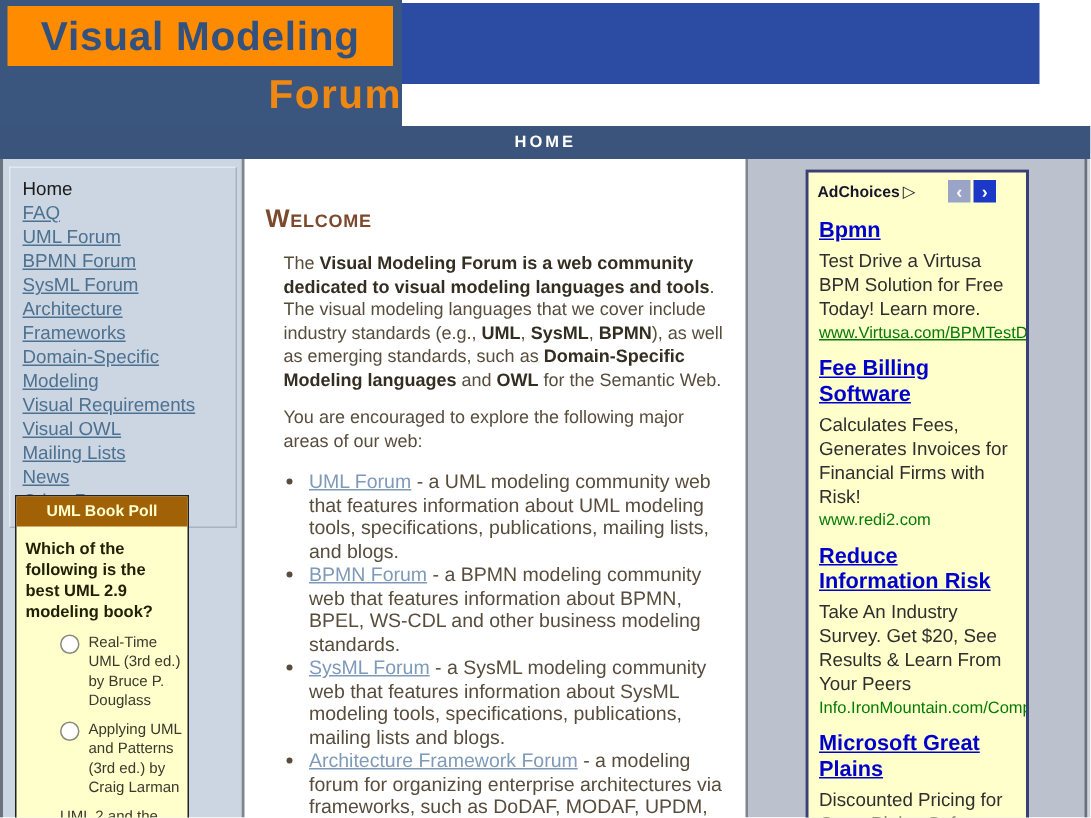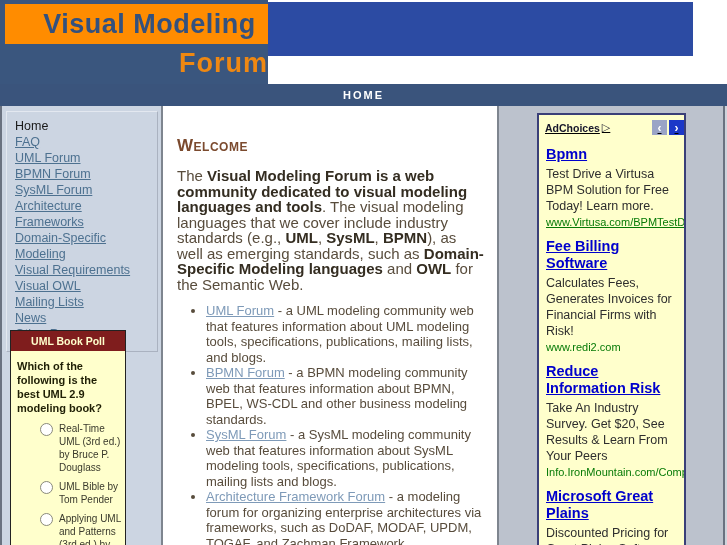--- a/index.html
+++ b/index.html
@@ -3,65 +3,65 @@
 <meta charset="utf-8">
 <style>
   html,body{margin:0;padding:0;}
   body{
     position:relative;width:727px;height:545px;overflow:hidden;
     background:#ffffff;font-family:"Liberation Sans",sans-serif;
   }
   
   .header-left{position:absolute;left:0;top:0;width:268px;height:84px;background:#3a567e;}
   .logo-orange{position:absolute;left:5px;top:4px;width:257px;height:40px;background:#ff8c00;
-    display:flex;align-items:center;justify-content:center;padding-left:16px;}
+    display:flex;align-items:center;justify-content:center;}
   .logo-orange span{font-size:27px;font-weight:bold;color:#33517e;white-space:nowrap;letter-spacing:.5px;}
   .logo-forum{position:absolute;left:0;top:48px;width:268px;text-align:right;
     font-size:27px;font-weight:bold;color:#ef8812;letter-spacing:1px;}
   .banner-ad{position:absolute;left:268px;top:2px;width:425px;height:54px;background:#2c4ba3;}
   .navbar{position:absolute;left:0;top:84px;width:727px;height:22px;background:#3a547c;}
   .navbar .home{position:absolute;left:0;right:0;top:5px;text-align:center;color:#ffffff;
     font-size:11px;font-weight:bold;letter-spacing:2px;}
   
   .sidebar{position:absolute;left:0;top:106px;width:161px;height:439px;background:#ccd5e2;
     border-left:2px solid #6a7280;box-sizing:border-box;}
   .navbox{position:absolute;left:4px;top:5px;width:152px;box-sizing:border-box;
     border:1px solid #aab2c0;border-top-color:#e3e8f0;border-left-color:#e3e8f0;
     padding:6px 4px 9px 8px;}
   .navbox .item{font-size:12.5px;line-height:16px;color:#1a1a1a;}
   .navbox a{color:#4d7190;text-decoration:underline;cursor:pointer;}
   
   .poll{position:absolute;left:8px;top:224px;width:116px;box-sizing:border-box;
     border:1px solid #222222;background:#ffffcc;padding-bottom:14px;}
-  .poll-header{background:#7f1d1d;color:#ffffcc;font-size:10.5px;font-weight:bold;
+  .poll-header{background:#a16207;color:#ffffcc;font-size:10.5px;font-weight:bold;
     text-align:center;padding:4px 2px;}
   .poll-q{font-weight:bold;font-size:11px;line-height:14px;color:#1f1f05;padding:8px 5px 4px 6px;}
   .poll-opt{display:flex;gap:6px;padding:3px 2px 3px 9px;margin-left:20px;}
   .radio{width:11px;height:11px;border-radius:50%;border:1px solid #8a8a7a;background:#ffffff;
     flex:none;margin-top:1px;cursor:pointer;}
   .poll-opt .lbl{font-size:10px;line-height:13px;color:#3a3a2c;width:82px;}
   
   .main{position:absolute;left:161px;top:106px;width:338px;height:439px;box-sizing:border-box;
     background:#ffffff;border-left:2px solid #7e858f;border-right:2px solid #7e858f;
     padding:30px 11px 0 14px;overflow:hidden;}
   .main h1{font-size:17px;font-weight:bold;font-variant:small-caps;color:#7b4a2e;
     margin:0 0 12px 0;letter-spacing:.5px;}
-  .main p{font-size:15px;line-height:15.5px;color:#584c3c;margin:0 0 10px 0;}
+  .main p{font-size:12px;line-height:15.5px;color:#584c3c;margin:0 0 10px 12px;}
   .main strong,.main .b{font-weight:bold;color:#342d21;}
   .main ul{margin:11px 0 0 0;padding-left:29px;}
   .main li{font-size:13px;line-height:15.5px;color:#584c3c;}
   .main li::marker{color:#584c3c;}
   .main a{color:#7e9ab8;text-decoration:underline;cursor:pointer;}
   
   .rightcol{position:absolute;left:499px;top:106px;width:224px;height:439px;background:#bcc2cd;
     border-right:2px solid #6a7280;}
   .right-sliver{position:absolute;left:725px;top:106px;width:2px;height:439px;background:#cfd4dc;}
   .adbox{position:absolute;left:38px;top:7px;width:149px;height:440px;box-sizing:border-box;
     background:#ffffcc;border:2px solid #3a3f78;overflow:hidden;}
-  .adbox-header{display:flex;align-items:center;padding:5px 0 2px 6px;text-decoration:underline;}
+  .adbox-header{display:flex;align-items:center;padding:5px 20px 2px 6px;}
   .adchoices-lbl{font-size:10.5px;font-weight:bold;color:#15152a;cursor:pointer;}
   .adchoices-tri{font-size:11px;color:#15152a;margin-left:2px;cursor:pointer;}
   .adbox-header .spacer{flex:1;}
   .adbtn{width:15px;height:15px;display:flex;align-items:center;justify-content:center;
     color:#ffffff;font-size:12px;font-weight:bold;cursor:pointer;line-height:1;}
   .adbtn.prev{background:#9aa4c6;margin-right:2px;}
   .adbtn.next{background:#1c38c8;}
   .ad{padding:0 7px;}
   .ad-title{display:inline-block;font-size:14.5px;font-weight:bold;color:#0000cc;
     text-decoration:underline;line-height:17.5px;margin:9px 0 2px 0;cursor:pointer;}
@@ -101,37 +101,34 @@
 
   <div class="poll">
     <div class="poll-header">UML Book Poll</div>
     <div class="poll-q">Which of the following is the best UML 2.9 modeling book?</div>
     <div class="poll-opt">
       <span class="radio"></span>
       <span class="lbl">Real-Time UML (3rd ed.) by Bruce P. Douglass</span>
     </div>
     <div class="poll-opt">
       <span class="radio"></span>
-      <span class="lbl">UML Bible by Tom Pender</span>
-    </div>
-    <div class="poll-opt">
-      <span class="radio"></span>
       <span class="lbl">Applying UML and Patterns (3rd ed.) by Craig Larman</span>
     </div>
     <div class="poll-opt">
 
       <span class="lbl">UML 2 and the Unified Process (2nd ed.) by J. Arlow, et al.</span>
     </div>
 
   </div>
 </div>
 
 <div class="main">
   <h1>Welcome</h1>
   <p><span>The </span><span class="b">Visual Modeling Forum is a web community dedicated to visual modeling languages and tools</span><span>. The visual modeling languages that we cover include industry standards (e.g., </span><span class="b">UML</span><span>, </span><span class="b">SysML</span><span>, </span><span class="b">BPMN</span><span>), as well as emerging standards, such as </span><span class="b">Domain-Specific Modeling languages</span><span> and </span><span class="b">OWL</span><span> for the Semantic Web.</span></p>
+  <p>You are encouraged to explore the following major areas of our web:</p>
   <ul>
     <li><a>UML Forum</a><span> - a UML modeling community web that features information about UML modeling tools, specifications, publications, mailing lists, and blogs.</span></li>
     <li><a>BPMN Forum</a><span> - a BPMN modeling community web that features information about  BPMN, BPEL, WS-CDL and other business modeling standards.</span></li>
     <li><a>SysML Forum</a><span> - a SysML modeling community web that features information about SysML modeling tools, specifications, publications, mailing lists and blogs.</span></li>
     <li><a>Architecture Framework Forum</a><span> - a modeling forum for organizing enterprise architectures via frameworks, such as DoDAF, MODAF, UPDM, TOGAF, and Zachman Framework.</span></li>
 
   </ul>
 </div>
 
 <div class="rightcol">

